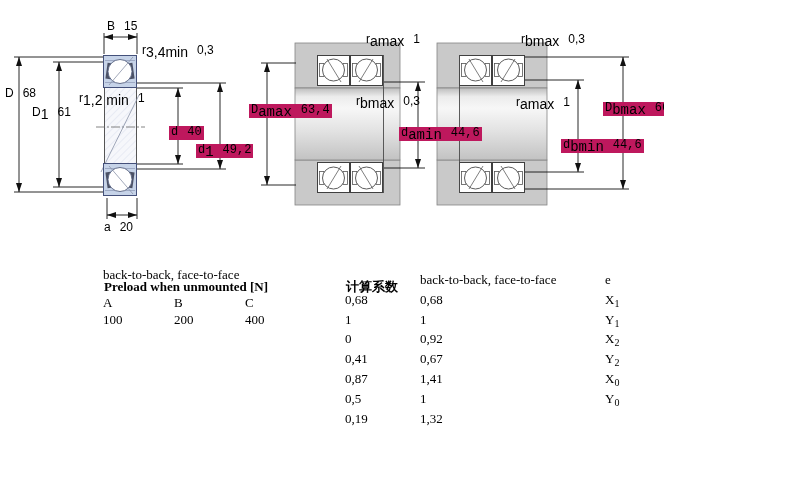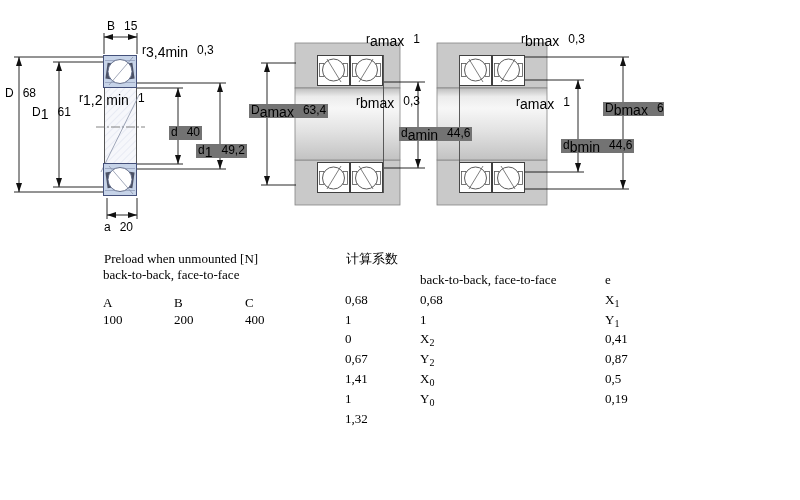--- a/index.html
+++ b/index.html
@@ -2,23 +2,23 @@
 <html><head>
 <meta charset="utf-8">
 <style>
   html,body{margin:0;padding:0;background:#fff;}
   #canvas{position:relative;width:664px;height:500px;background:#fff;overflow:hidden;
           font-family:"Liberation Sans","DejaVu Sans",sans-serif;color:#000;}
   svg{position:absolute;left:0;top:0;}
   .dlabel{position:absolute;font-size:12px;line-height:12px;white-space:nowrap;}
   .dlabel sub{font-size:14px;vertical-align:-3px;}
   .dlabel .v{margin-left:9px;}
-  .wbg{background:#737373;padding:0 2px;}
+  .wbg{background:#be185d;padding:0 2px;font-family:Liberation Mono, monospace;}
   .serif{font-family:"Liberation Serif","DejaVu Serif",serif;}
-  .sec-title{position:absolute;font-size:13px;line-height:14px;font-weight:normal;white-space:nowrap;}
+  .sec-title{position:absolute;font-size:13px;line-height:14px;font-weight:bold;white-space:nowrap;margin-top:28px;}
   .sec-sub{position:absolute;font-size:13px;line-height:14px;white-space:nowrap;}
   .preload-table{position:absolute;left:103px;top:295px;display:grid;
                  grid-template-columns:71px 71px auto;row-gap:2px;
                  font-size:13px;line-height:15px;}
   .factors-table{position:absolute;left:345px;top:272px;display:grid;
                  grid-template-columns:75px 185px auto;
                  font-size:13px;line-height:15.8px;}
   .factors-table sub{font-size:10px;vertical-align:-3px;}
   .cell{white-space:nowrap;}
 </style>
@@ -177,20 +177,21 @@
       <div class="cell"><span>e</span><sub></sub></div>
       <div class="cell">0,68</div>
       <div class="cell">0,68</div>
 
       <div class="cell"><span>X</span><sub>1</sub></div>
       <div class="cell">1</div>
       <div class="cell">1</div>
 
       <div class="cell"><span>Y</span><sub>1</sub></div>
       <div class="cell">0</div>
+      <div class="cell">0,92</div>
 
       <div class="cell"><span>X</span><sub>2</sub></div>
       <div class="cell">0,41</div>
       <div class="cell">0,67</div>
 
       <div class="cell"><span>Y</span><sub>2</sub></div>
       <div class="cell">0,87</div>
       <div class="cell">1,41</div>
 
       <div class="cell"><span>X</span><sub>0</sub></div>

